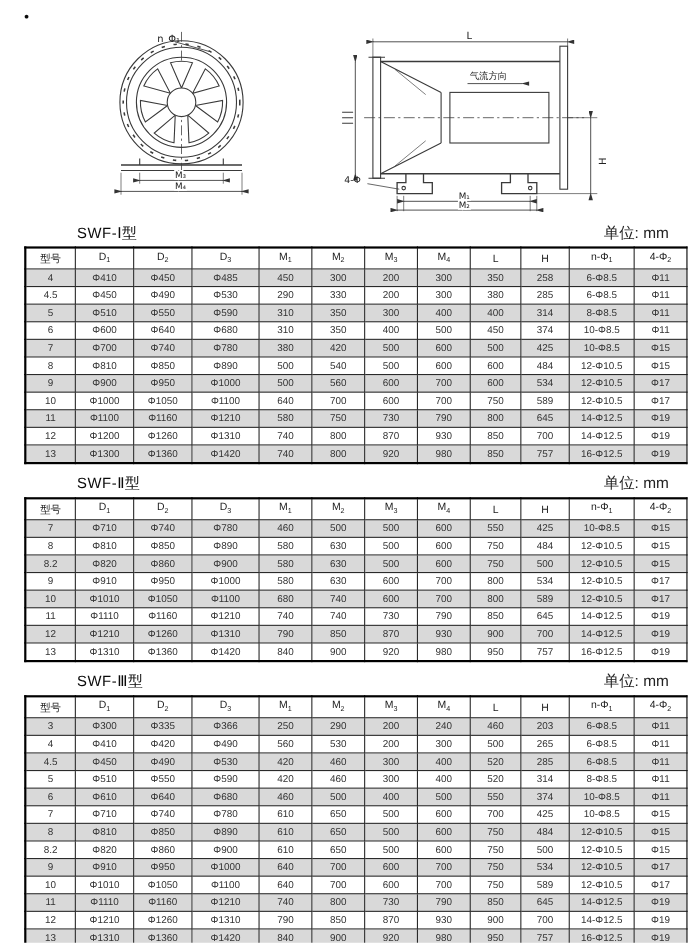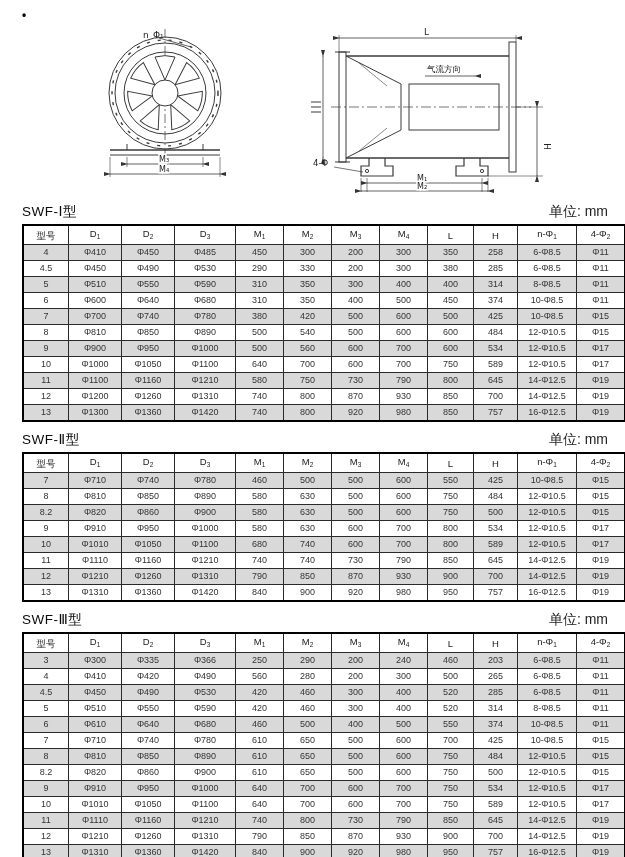--- a/index.html
+++ b/index.html
@@ -8,21 +8,21 @@
     font-family:"Liberation Sans","DejaVu Sans",sans-serif;color:#111;
     overflow:hidden;
   }
   .page{padding:8px 17px 0 22px;}
   .doc-title{font-size:14.5px;font-weight:bold;letter-spacing:1.5px;color:#0a0a0a;display:flex;align-items:center;}
   .bullet{margin-right:7px;font-size:12px;}
   .diagrams{display:flex;justify-content:center;align-items:flex-start;gap:48px;height:168px;margin-top:4px;}
   svg{display:block;}
   svg text{font-family:"DejaVu Sans","Liberation Sans",sans-serif;fill:#222;}
   .sec-head{display:flex;justify-content:space-between;align-items:flex-end;width:586px;margin:9px 0 3px 0;}
-  .sec-title{font-size:13.5px;letter-spacing:0.5px;color:#0a0a0a;}
+  .sec-title{font-size:13.5px;letter-spacing:0.5px;color:#0a0a0a;margin-left:48px;}
   .unit{font-size:14px;color:#222;}
   table{border-collapse:collapse;table-layout:fixed;width:586px;border:2px solid #000;}
   th,td{
     border:1px solid #2a2a2a;text-align:center;padding:0;
     font-size:9px;color:#333;height:15px;line-height:15px;
     overflow:hidden;white-space:nowrap;
   }
   th{font-size:9.5px;font-weight:normal;color:#1a1a1a;background:#fff;}
   tr.shaded td{background:#d9d9d9;}
   sub{font-size:6.5px;vertical-align:-2px;}
@@ -505,21 +505,21 @@
             <td>203</td>
             <td>6-Φ8.5</td>
             <td>Φ11</td>
           </tr>
           <tr>
             <td>4</td>
             <td>Φ410</td>
             <td>Φ420</td>
             <td>Φ490</td>
             <td>560</td>
-            <td>280</td>
+            <td>530</td>
             <td>200</td>
             <td>300</td>
             <td>500</td>
             <td>265</td>
             <td>6-Φ8.5</td>
             <td>Φ11</td>
           </tr>
           <tr class="shaded">
             <td>4.5</td>
             <td>Φ450</td>

